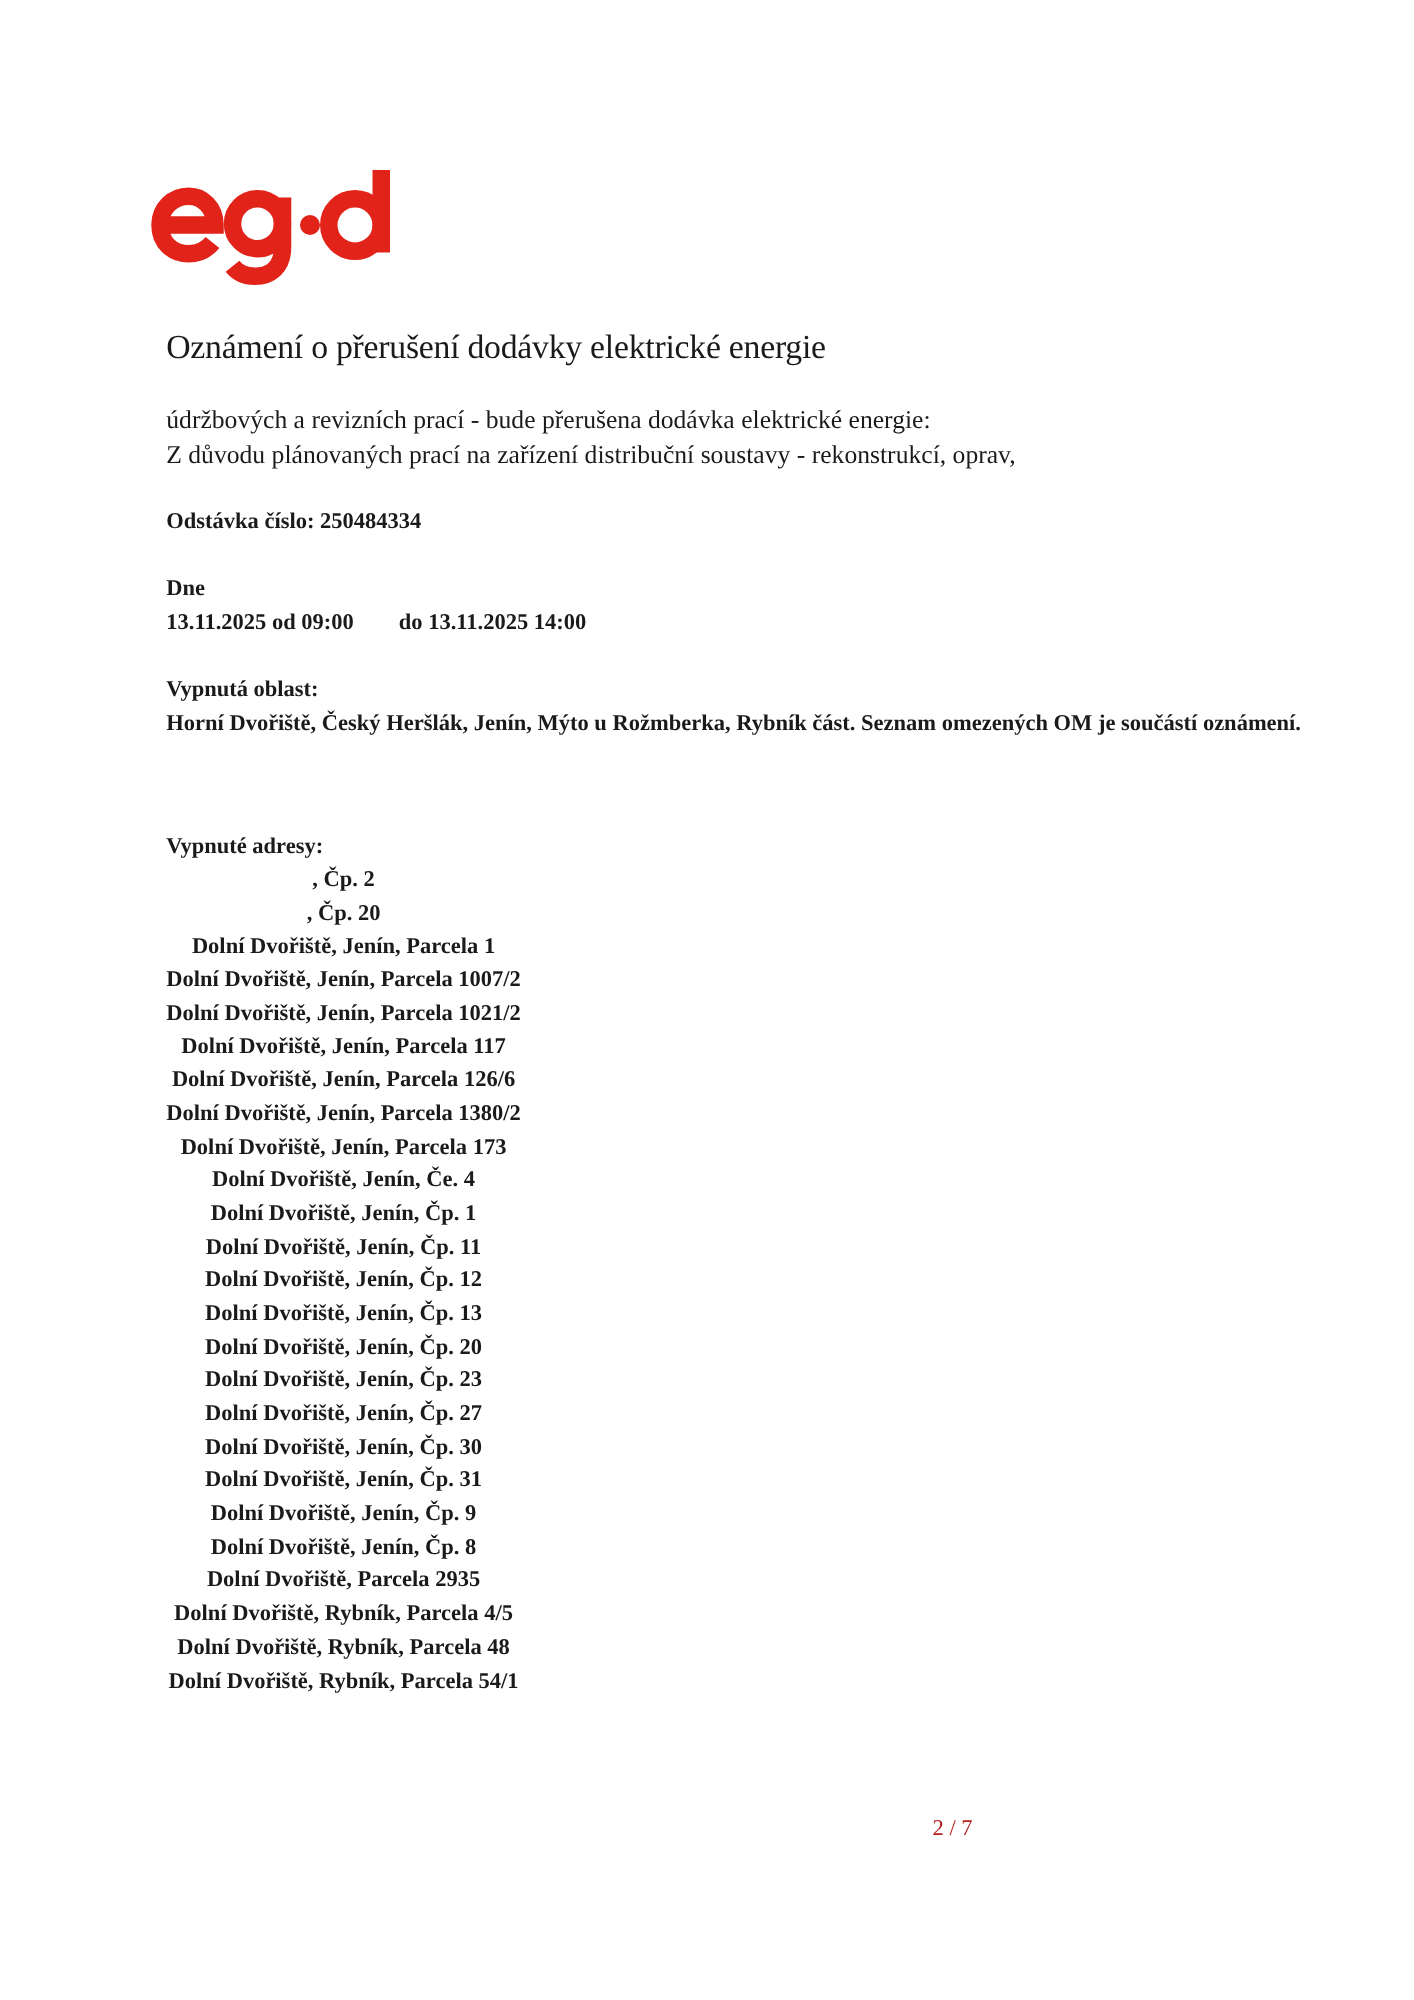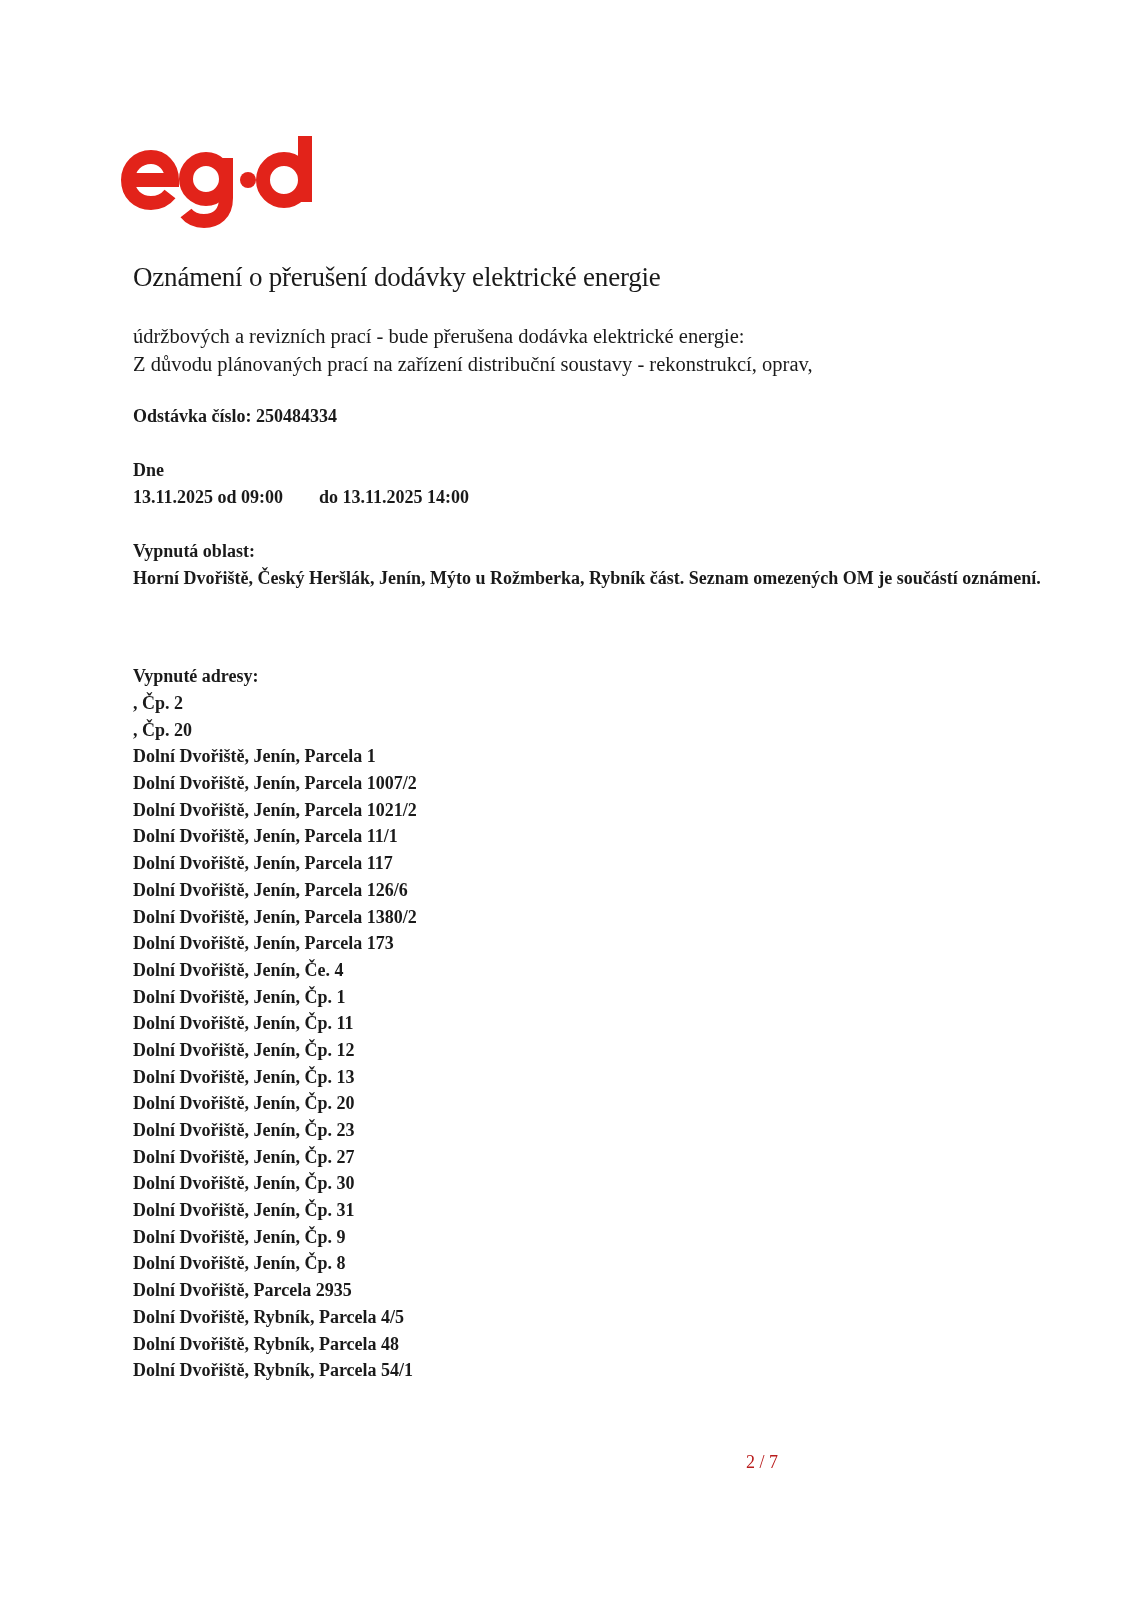--- a/index.html
+++ b/index.html
@@ -9,21 +9,21 @@
     .intro { position: absolute; left: 133px; top: 322px; font-size: 20.5px; line-height: 28px; width: 900px; }
     .intro div { white-space: nowrap; }
     .block { position: absolute; left: 133px; font-size: 18px; font-weight: bold; line-height: 27px; }
     .outage { top: 403px; }
     .dates { top: 457px; }
     .dates .row { white-space: nowrap; }
     .dates .gap { display: inline-block; width: 36px; }
     .area { top: 538px; width: 960px; }
     .addresses { top: 645px; margin-top: 18px; }
     .addresses ul { list-style: none; margin: 0; padding: 0; }
-    .addresses li { height: 26.7px; white-space: nowrap; }
+    .addresses li { height: 26.7px; white-space: nowrap; text-align: center; }
     .pager { position: absolute; left: 746px; top: 1452px; font-size: 18px; color: #b91c1c; }
   </style>
 </head>
 <body>
 
 <div class="logo">
   <svg width="210" height="100" viewBox="0 0 210 100">
     <g fill="none" stroke="#e2231a" stroke-width="14" stroke-linecap="butt">
 
       <path d="M8 52 H52 C52 38 42 29 31 29 C18 29 8 39 8 52 C8 66 18 75 31 75 C40 75 46 71 50 66"></path>
@@ -60,21 +60,20 @@
 </div>
 
 <div class="block addresses">
   <div>Vypnuté adresy:</div>
   <ul id="address-list">
       <li>, Čp. 2</li>
       <li>, Čp. 20</li>
       <li>Dolní Dvořiště, Jenín, Parcela 1</li>
       <li>Dolní Dvořiště, Jenín, Parcela 1007/2</li>
       <li>Dolní Dvořiště, Jenín, Parcela 1021/2</li>
-      <li>Dolní Dvořiště, Jenín, Parcela 11/1</li>
       <li>Dolní Dvořiště, Jenín, Parcela 117</li>
       <li>Dolní Dvořiště, Jenín, Parcela 126/6</li>
       <li>Dolní Dvořiště, Jenín, Parcela 1380/2</li>
       <li>Dolní Dvořiště, Jenín, Parcela 173</li>
       <li>Dolní Dvořiště, Jenín, Če. 4</li>
       <li>Dolní Dvořiště, Jenín, Čp. 1</li>
       <li>Dolní Dvořiště, Jenín, Čp. 11</li>
       <li>Dolní Dvořiště, Jenín, Čp. 12</li>
       <li>Dolní Dvořiště, Jenín, Čp. 13</li>
       <li>Dolní Dvořiště, Jenín, Čp. 20</li>

